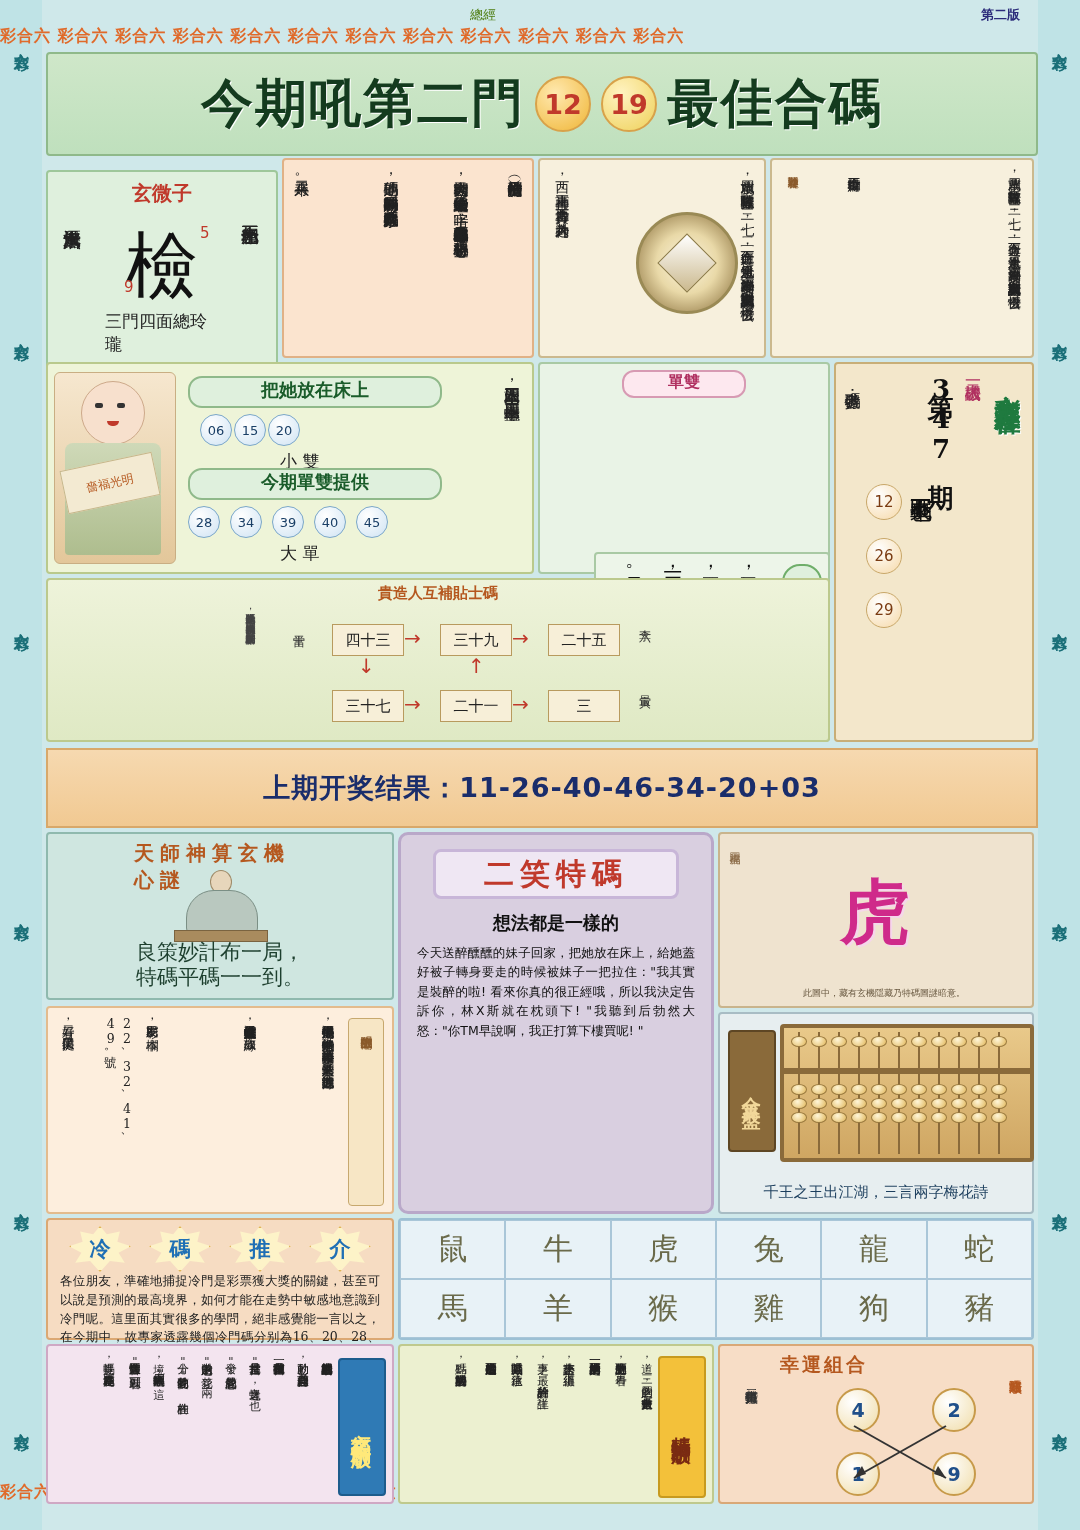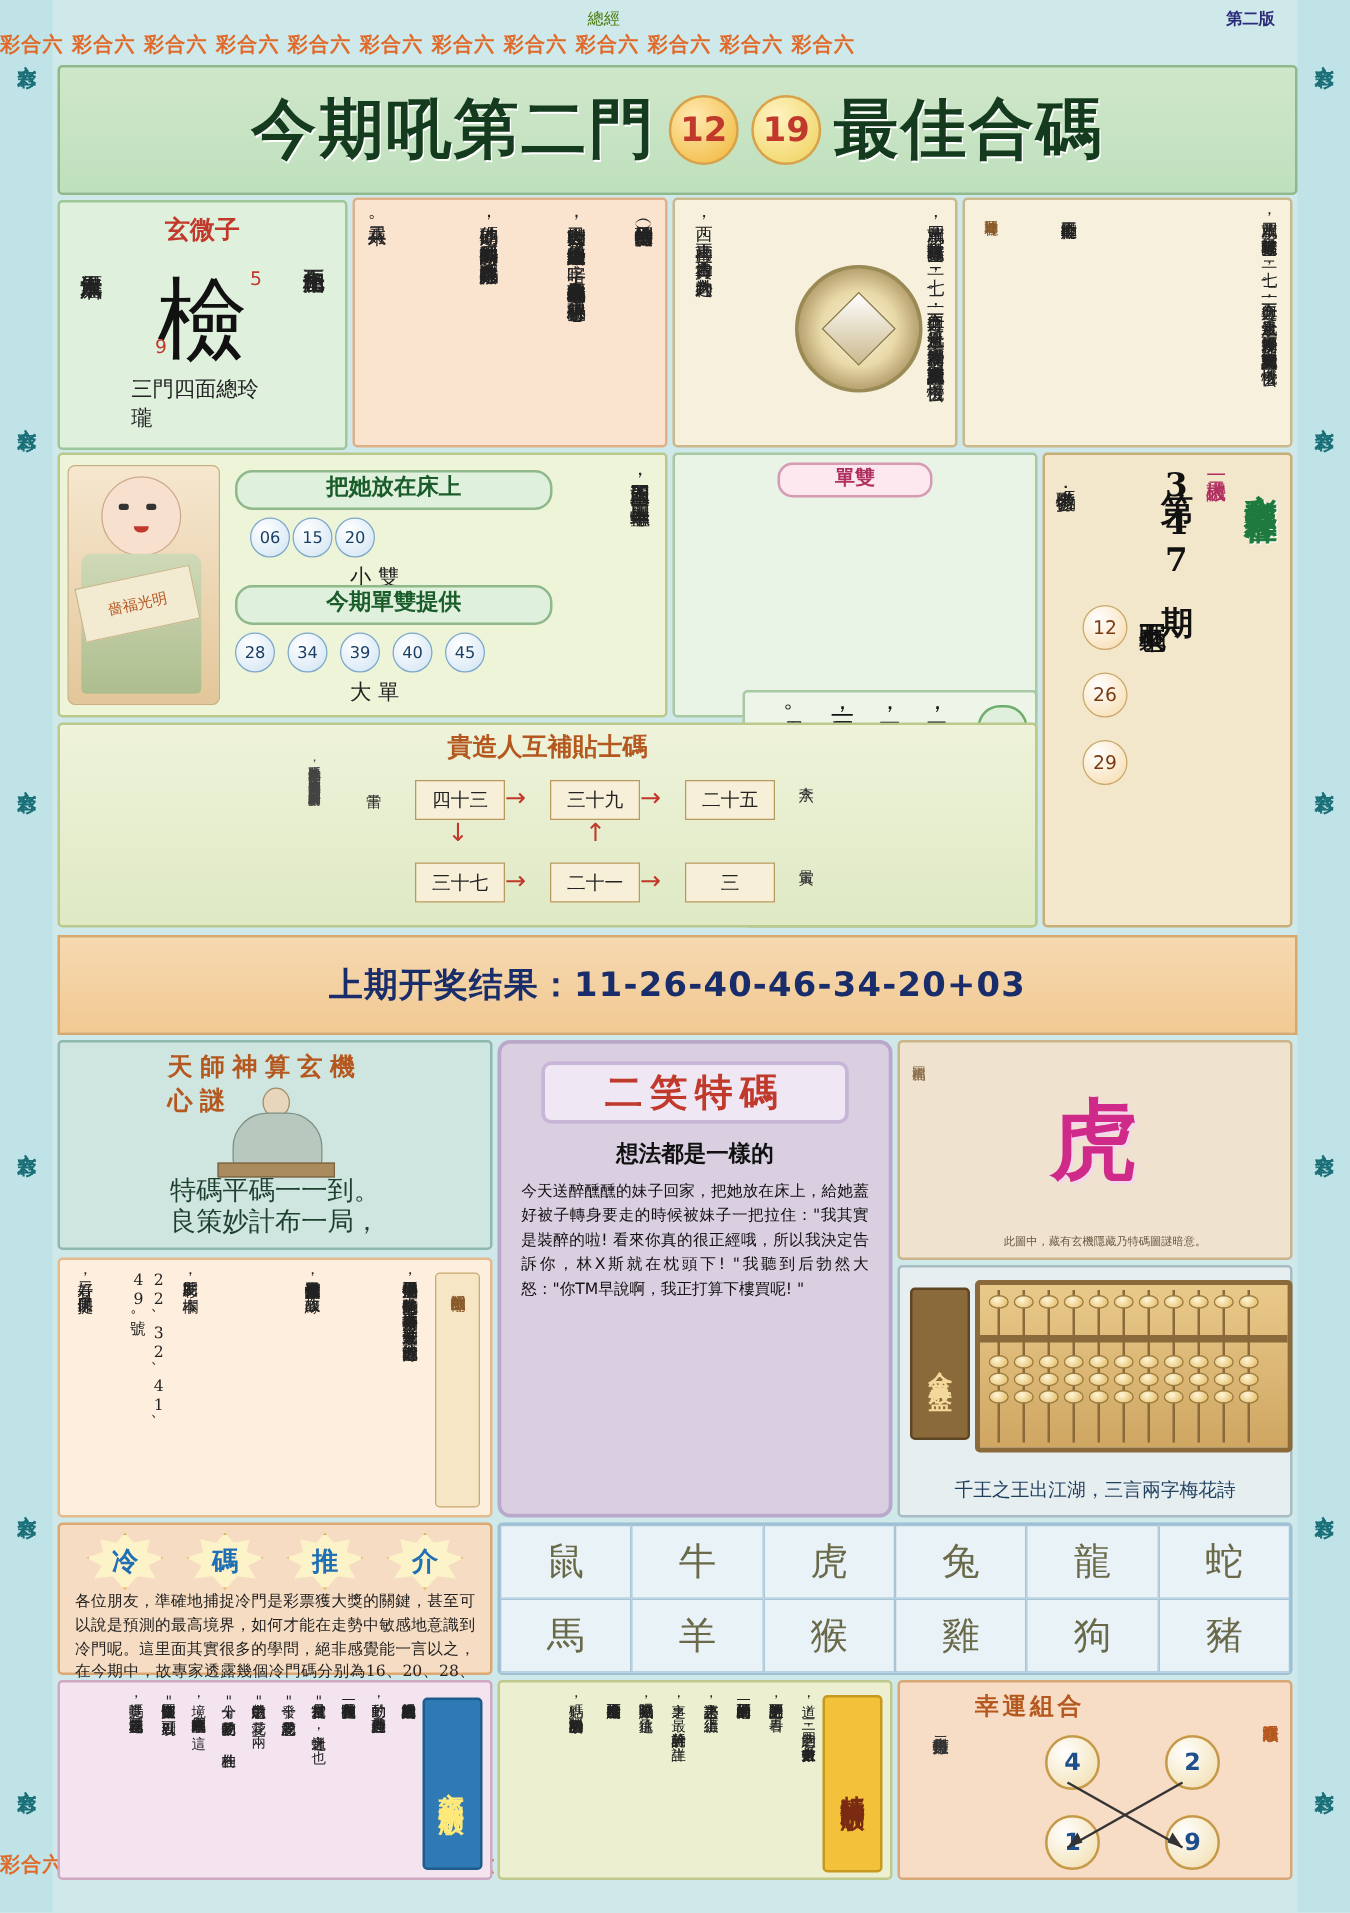--- a/index.html
+++ b/index.html
@@ -50,21 +50,21 @@
   }
   .ball.o{background:radial-gradient(circle at 35% 30%,#ffe9b0,#f0b637);}
   .ball.y{background:radial-gradient(circle at 35% 30%,#fff3c2,#efd15a);}
 
   
   .box{position:absolute;box-sizing:border-box;border-radius:4px;}
   .vtext{writing-mode:vertical-rl;text-orientation:upright;}
   .serif{font-family:"DejaVu Serif","Liberation Serif",serif;}
 
   
-  .b-xuanweizi{left:0;top:108px;width:232px;height:200px;background:#dff0dd;border:2px solid #9ec79a;}
+  .b-xuanweizi{left:0;top:118px;width:232px;height:200px;background:#dff0dd;border:2px solid #9ec79a;}
   .b-xw-title{position:absolute;left:50%;transform:translateX(-50%);top:8px;font-size:20px;color:#c0392b;font-weight:bold;}
   .b-xw-big{position:absolute;left:50%;transform:translateX(-50%);top:46px;font-size:72px;color:#111;font-family:"DejaVu Serif",serif;}
   .b-xw-l{position:absolute;left:12px;top:44px;font-size:18px;color:#222;}
   .b-xw-r{position:absolute;right:14px;top:40px;font-size:18px;color:#222;}
   .b-xw-n5{position:absolute;left:152px;top:52px;font-size:15px;color:#c0392b;}
   .b-xw-n9{position:absolute;left:76px;top:106px;font-size:15px;color:#c0392b;}
   .b-xw-bot{position:absolute;left:50%;transform:translateX(-50%);bottom:12px;font-size:17px;color:#222;}
 
   .b-poem{left:236px;top:106px;width:252px;height:200px;background:#fbe4cf;border:2px solid #e0b186;}
   .b-poem .col{position:absolute;top:10px;font-size:15px;color:#222;line-height:1.25;}
@@ -116,21 +116,21 @@
   .ch-balls{position:absolute;left:30px;top:120px;display:flex;flex-direction:column;gap:18px;}
   .ch-balls .nb{width:34px;height:34px;font-size:15px;background:radial-gradient(circle at 35% 30%,#fff,#f6d9a8);border-color:#c9a86a;color:#7a3b12;}
   .ch-period{position:absolute;left:88px;top:10px;font-size:26px;color:#111;font-weight:bold;}
   .ch-slog{position:absolute;left:126px;top:8px;font-size:16px;color:#b03060;}
   .ch-phrase{position:absolute;left:70px;top:118px;font-size:22px;color:#111;}
   .ch-brand{position:absolute;right:6px;top:10px;font-size:26px;color:#1f7a3f;font-weight:bold;letter-spacing:2px;
     text-shadow:1px 1px 0 #fff;}
 
   
   .b-guiren{left:0;top:526px;width:784px;height:164px;background:linear-gradient(180deg,#eef3da,#dfe9c4);border:2px solid #bcc98d;}
-  .gr-title{position:absolute;left:50%;transform:translateX(-50%);top:4px;font-size:20px;color:#b5581f;font-weight:bold;}
+  .gr-title{position:absolute;left:50%;transform:translateX(-50%);top:4px;font-size:15px;color:#b5581f;font-weight:bold;}
   .gr-text{position:absolute;left:8px;top:26px;width:200px;font-size:10px;color:#444;line-height:1.15;}
   .cell{position:absolute;width:70px;height:30px;background:#f7efd8;border:1px solid #b89a5e;
     display:flex;align-items:center;justify-content:center;font-size:15px;color:#222;}
   .arr{position:absolute;color:#c0392b;font-size:20px;}
   .gr-side{position:absolute;font-size:12px;color:#333;}
 
   
   .resultbar{position:absolute;left:0;top:696px;width:988px;height:76px;
     background:linear-gradient(180deg,#f6d9b0,#f1c992);border:2px solid #d8a86a;
     display:flex;align-items:center;justify-content:center;}
@@ -361,22 +361,22 @@
     </div>
 
     <div class="box b-tianshi">
       <div class="ts-title">天師神算玄機心謎</div>
       <div class="ts-fig">
         <div class="head"></div>
         <div class="robe"></div>
         <div class="desk"></div>
       </div>
       <div class="ts-couplet serif">
+        <div>良策妙計布一局，</div>
         <div>特碼平碼一一到。</div>
-        <div>良策妙計布一局，</div>
       </div>
     </div>
 
     <div class="box b-lengma-txt">
       <div class="lm-col vtext serif" style="right:56px;height:188px;width:120px;">上期提供中得了幾個平碼，雖然未能進中特碼，希望今期再接再厲嘛。見到藍波進十來了，故近期的色波方準。</div>
       <div class="lm-col vtext serif" style="left:140px;height:188px;width:70px;">今次本欄首個推介自然是虹波了，故緣面。</div>
       <div class="lm-col vtext serif" style="left:96px;height:120px;">彩民朋友，本欄</div>
       <div class="lm-col vtext serif" style="left:54px;height:140px;">22、32、41、49號。</div>
       <div class="lm-col vtext serif" style="left:12px;height:140px;">二看好，同又提供了</div>
       <div class="lm-badge">

